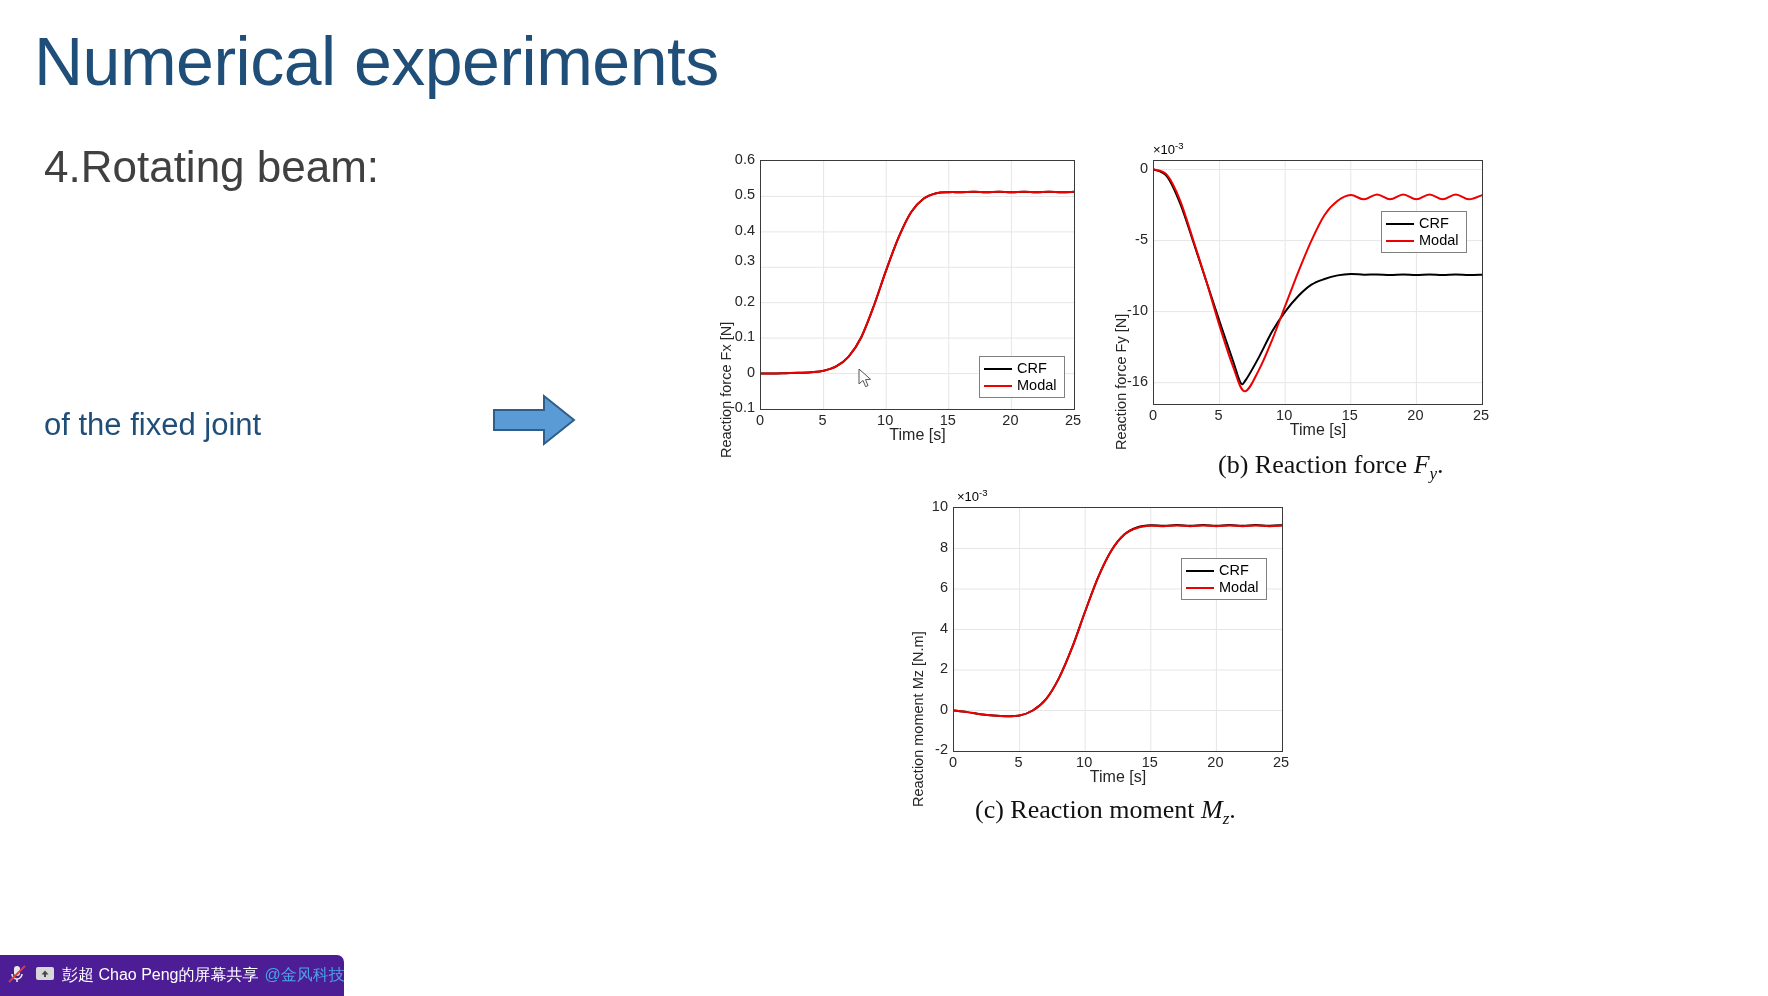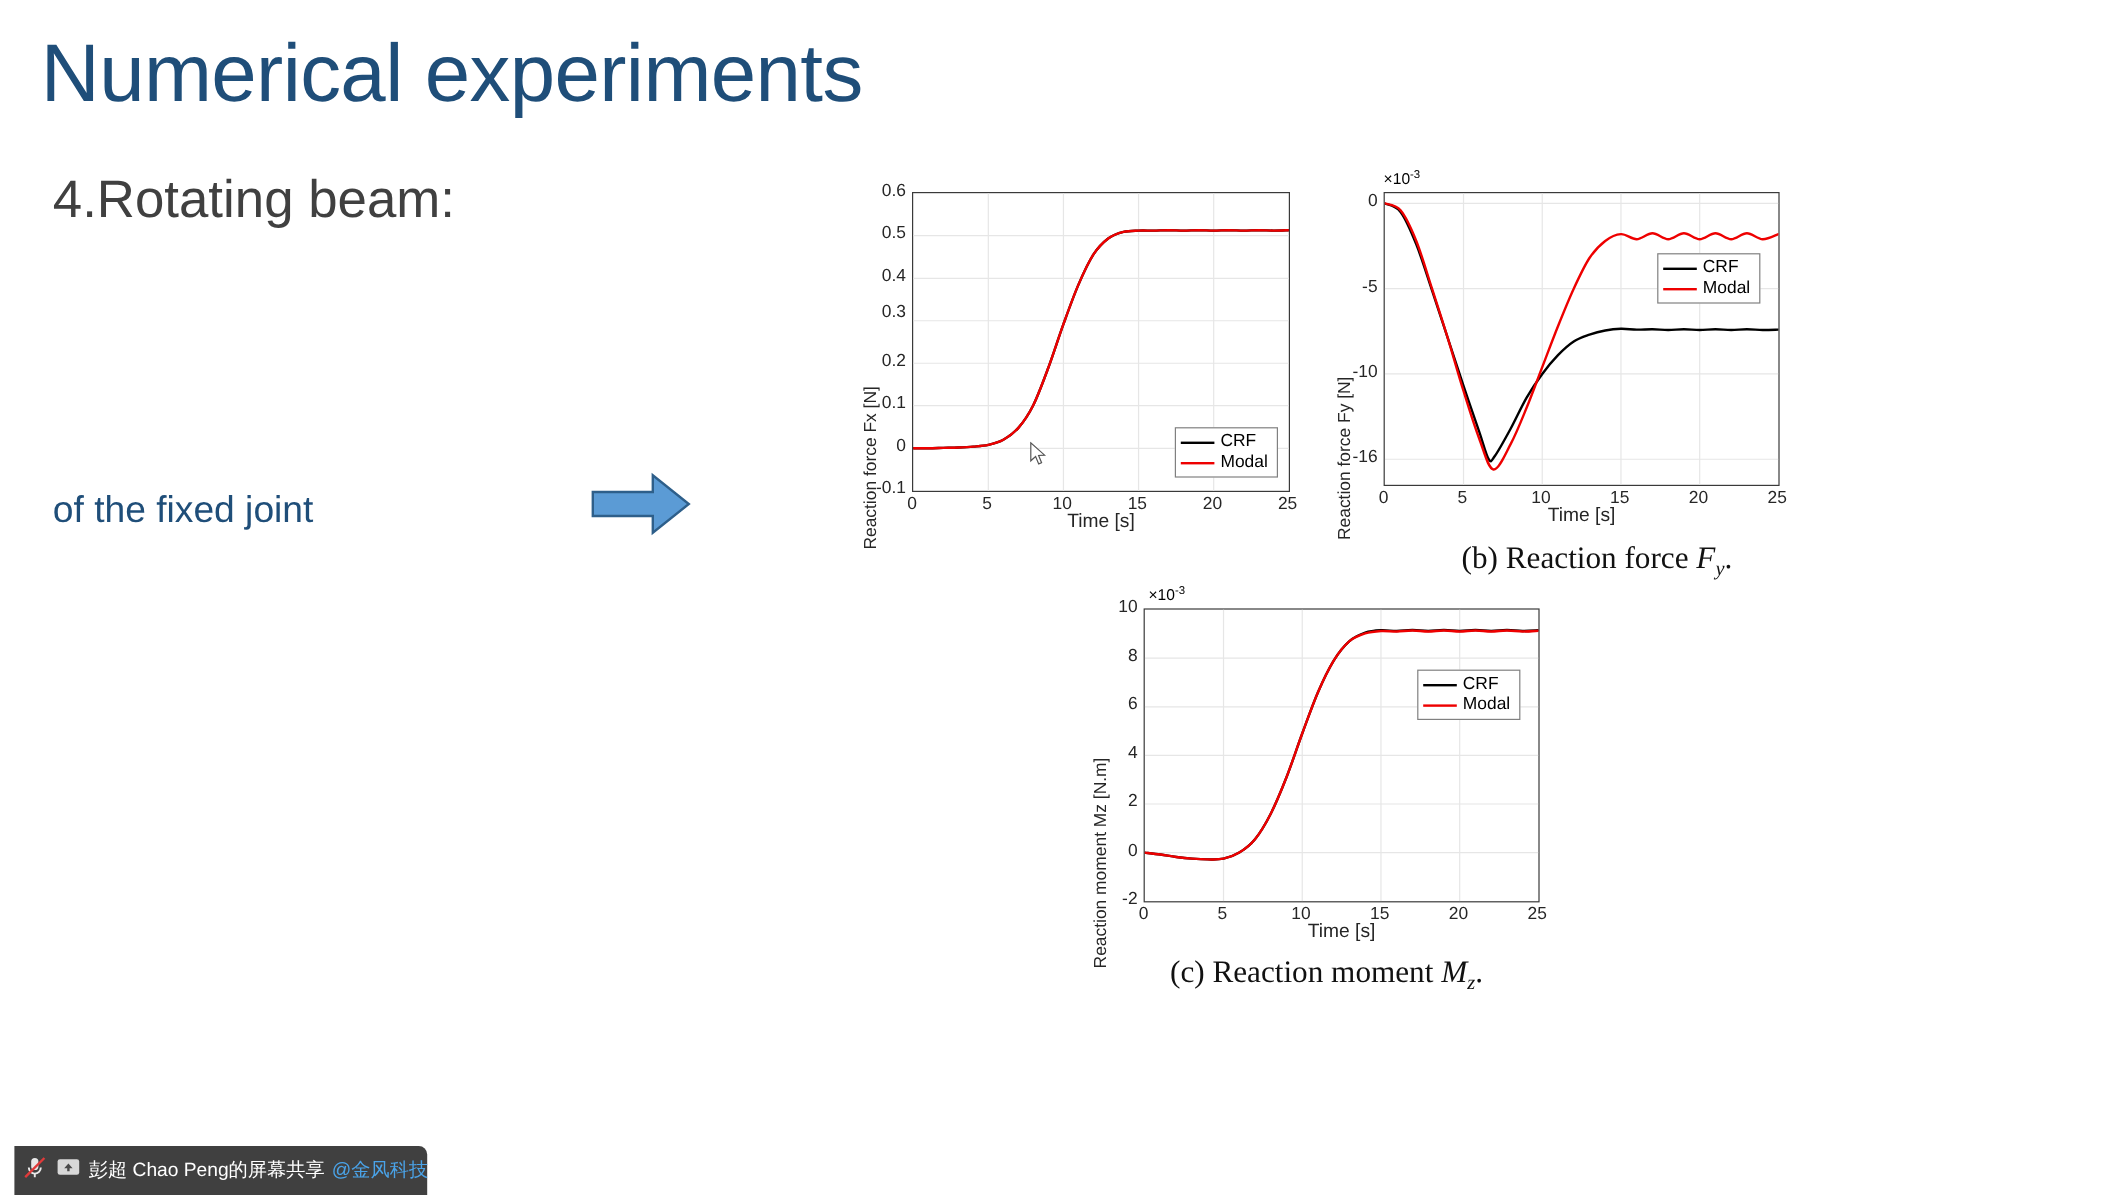--- a/index.html
+++ b/index.html
@@ -89,26 +89,25 @@
   .caption i{font-family:"Liberation Serif", serif;font-style:italic;}
   .caption sub{font-size:17px;font-style:italic;}
 
   
   .cursor{position:absolute;left:858px;top:368px;width:16px;height:22px;}
 
   
   .taskbar{
     position:absolute;left:0;bottom:0;
     height:41px;width:344px;
-    background:#404040;
+    background:#4c1d95;
     border-top-right-radius:7px;
     display:flex;align-items:center;
     padding-left:6px;box-sizing:border-box;
     gap:6px;
-    margin-left:12px;
   }
   .tb-text{color:#ffffff;font-size:16px;white-space:nowrap;}
   .tb-at{color:#4aa3e8;font-size:16px;white-space:nowrap;}
 </style>
 </head>
 <body>
 
 <div class="slide">
 
   <div class="slide-title">Numerical experiments</div>

